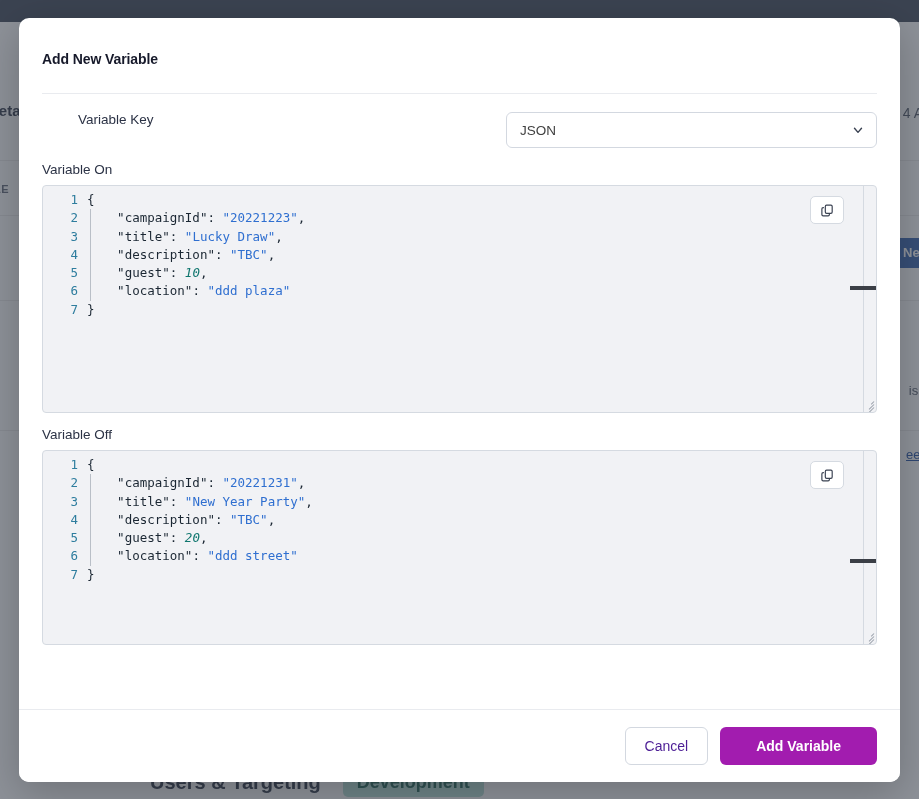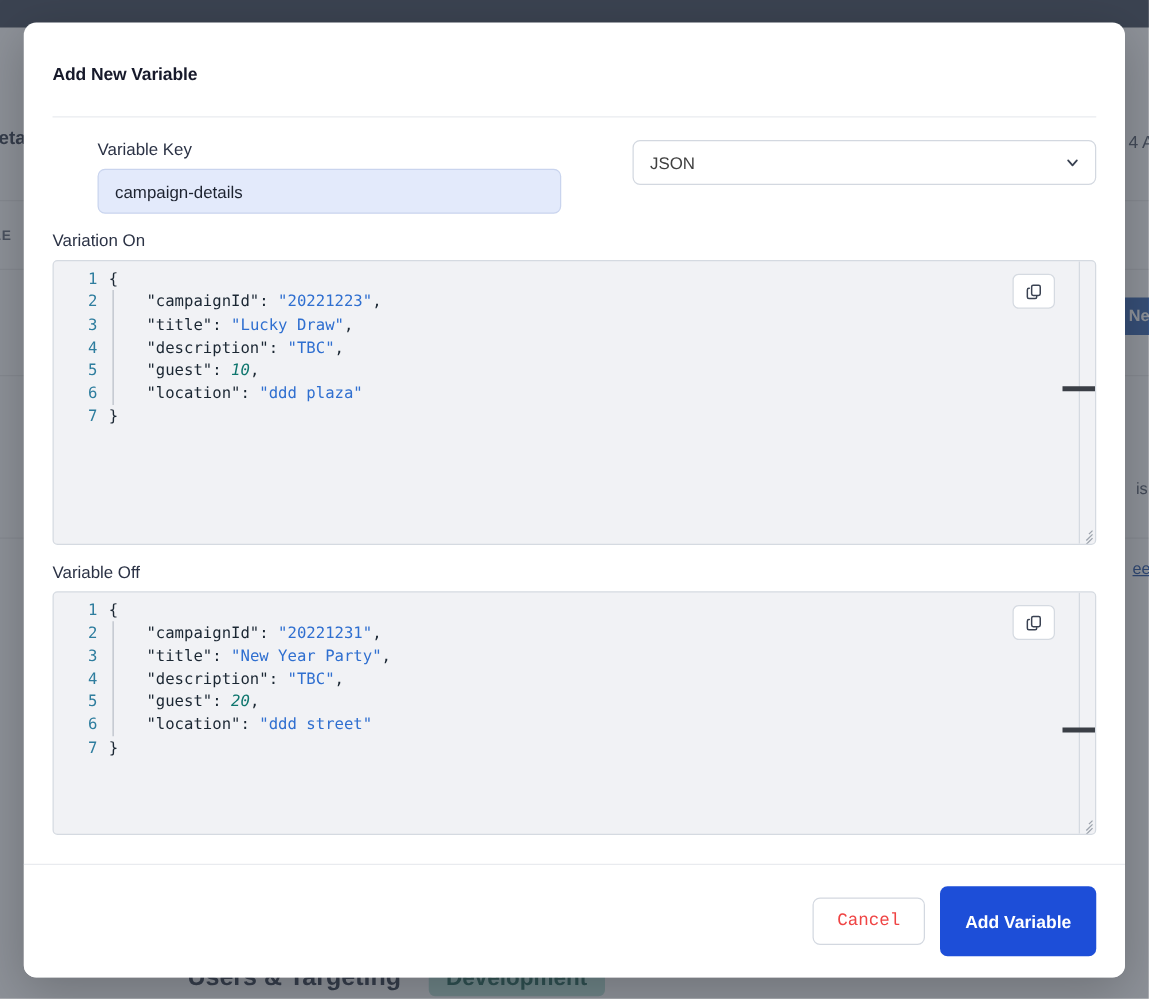--- a/index.html
+++ b/index.html
@@ -282,31 +282,31 @@
     gap: 12px;
     background: #fff;
   }
   #cancel-button {
     height: 38px;
     min-width: 80px;
     padding: 2px 19px;
     border: 1px solid #d3d8e0;
     border-radius: 6px;
     background: #fff;
-    color: #ef4444;
+    color: #4c1d95;
     font-size: 14px;
-    font-family: Liberation Mono, monospace;
+    font-family: Liberation Sans, sans-serif;
     cursor: pointer;
   }
   #add-variable-button {
-    height: 56px;
-    padding: 0 20px;
+    height: 38px;
+    padding: 0 36px;
     border: none;
     border-radius: 6px;
-    background: #1d4ed8;
+    background: #a21caf;
     color: #ffffff;
     font-size: 14px;
     font-weight: 700;
     font-family: "Liberation Sans", sans-serif;
     cursor: pointer;
   }
 </style>
 </head>
 <body>
 
@@ -342,39 +342,38 @@
 
   <div id="modal-title">Add New Variable</div>
   <div id="modal-title-divider"></div>
 
   <div id="modal-body">
 
     <div id="form-row">
 
       <div class="form-field">
         <label class="field-label">Variable Key</label>
-        <input id="variable-key-input" type="text" value="campaign-details" placeholder="Variable Key" style="">
       </div>
 
       <div class="form-field">
         <div id="variable-type-select-wrap">
           <div id="variable-type-select">JSON</div>
           <span id="chevron-down-icon">
             <svg width="14" height="14" viewBox="0 0 24 24" fill="none" stroke="#3a4252" stroke-width="2.4" stroke-linecap="round" stroke-linejoin="round">
               <polyline points="6 9 12 16 18 9"></polyline>
             </svg>
           </span>
         </div>
       </div>
 
     </div>
 
     <div id="editors-container">
         <div class="editor-section">
-          <label class="field-label">Variation On</label>
+          <label class="field-label">Variable On</label>
           <div class="editor-shell tall">
             <div class="code-area">
               <div class="gutter">
                 <div>1</div>
                 <div>2</div>
                 <div>3</div>
                 <div>4</div>
                 <div>5</div>
                 <div>6</div>
                 <div>7</div>

